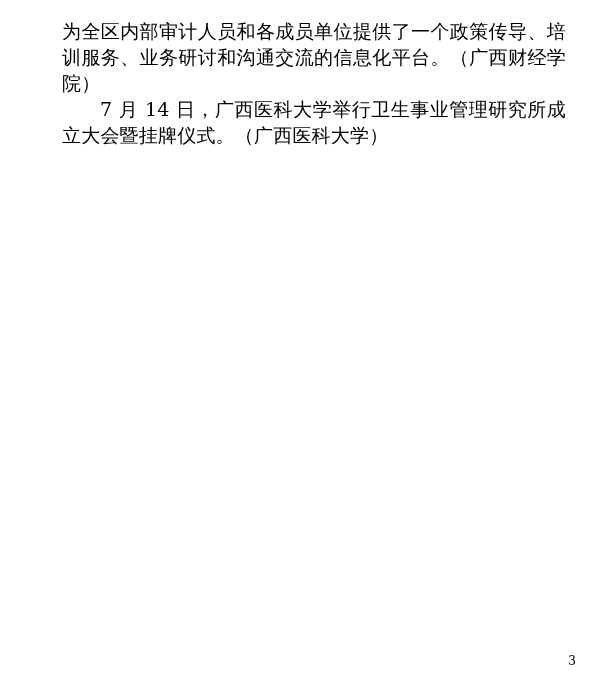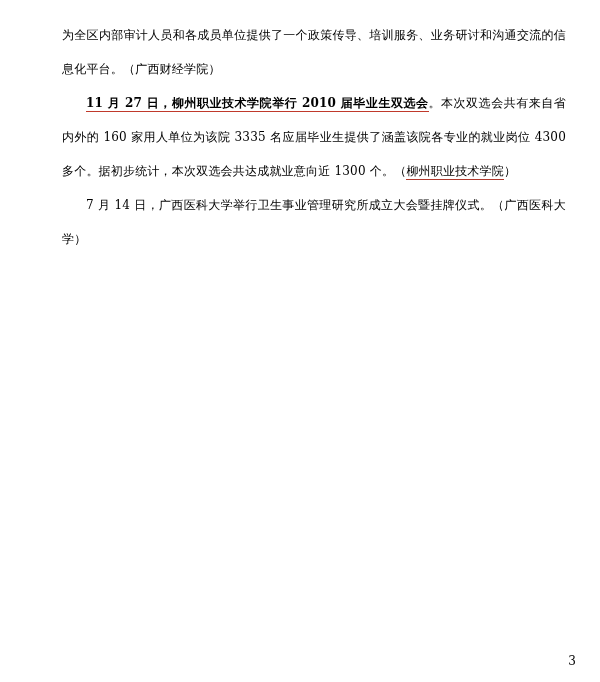--- a/index.html
+++ b/index.html
@@ -15,22 +15,22 @@
     overflow: hidden;
   }
   .page {
     position: relative;
     width: 600px;
     height: 682px;
     box-sizing: border-box;
     padding: 18px 34px 0 62px;
   }
   .doc-body {
-    font-size: 12px;
-    line-height: 34px;
+    font-size: 19px;
+    line-height: 26px;
     text-align: justify;
     text-justify: inter-ideograph;
     letter-spacing: 0.2px;
   }
   .para {
     margin: 0;
     text-indent: 0;
   }
   .para.indent {
     text-indent: 2em;
@@ -56,21 +56,20 @@
   }
 </style>
 </head>
 <body>
 
 <div class="page">
   <div class="doc-body">
 
     <p class="para"><span>为全区内部审计人员和各成员单位提供了一个政策传导、培训服务、业务研讨和沟通交流的信息化平台。（广西财经学院）</span></p>
 
-    <p class="para indent"><span class="bold u-red">11 月 27 日，柳州职业技术学院举行 2010 届毕业生双选会</span><span>。本次双选会共有来自省内外的 160 家用人单位为该院 3335 名应届毕业生提供了涵盖该院各专业的就业岗位 4300 多个。据初步统计，本次双选会共达成就业意向近 1300 个。（</span><span class="u-red-thin">柳州职业技术学院</span><span>）</span></p>
 
 
 
 
     <p class="para indent"><span>7 月 14 日，广西医科大学举行卫生事业管理研究所成立大会暨挂牌仪式。（广西医科大学）</span></p>
 
   </div>
 
   <div class="page-number">3</div>
 </div>

